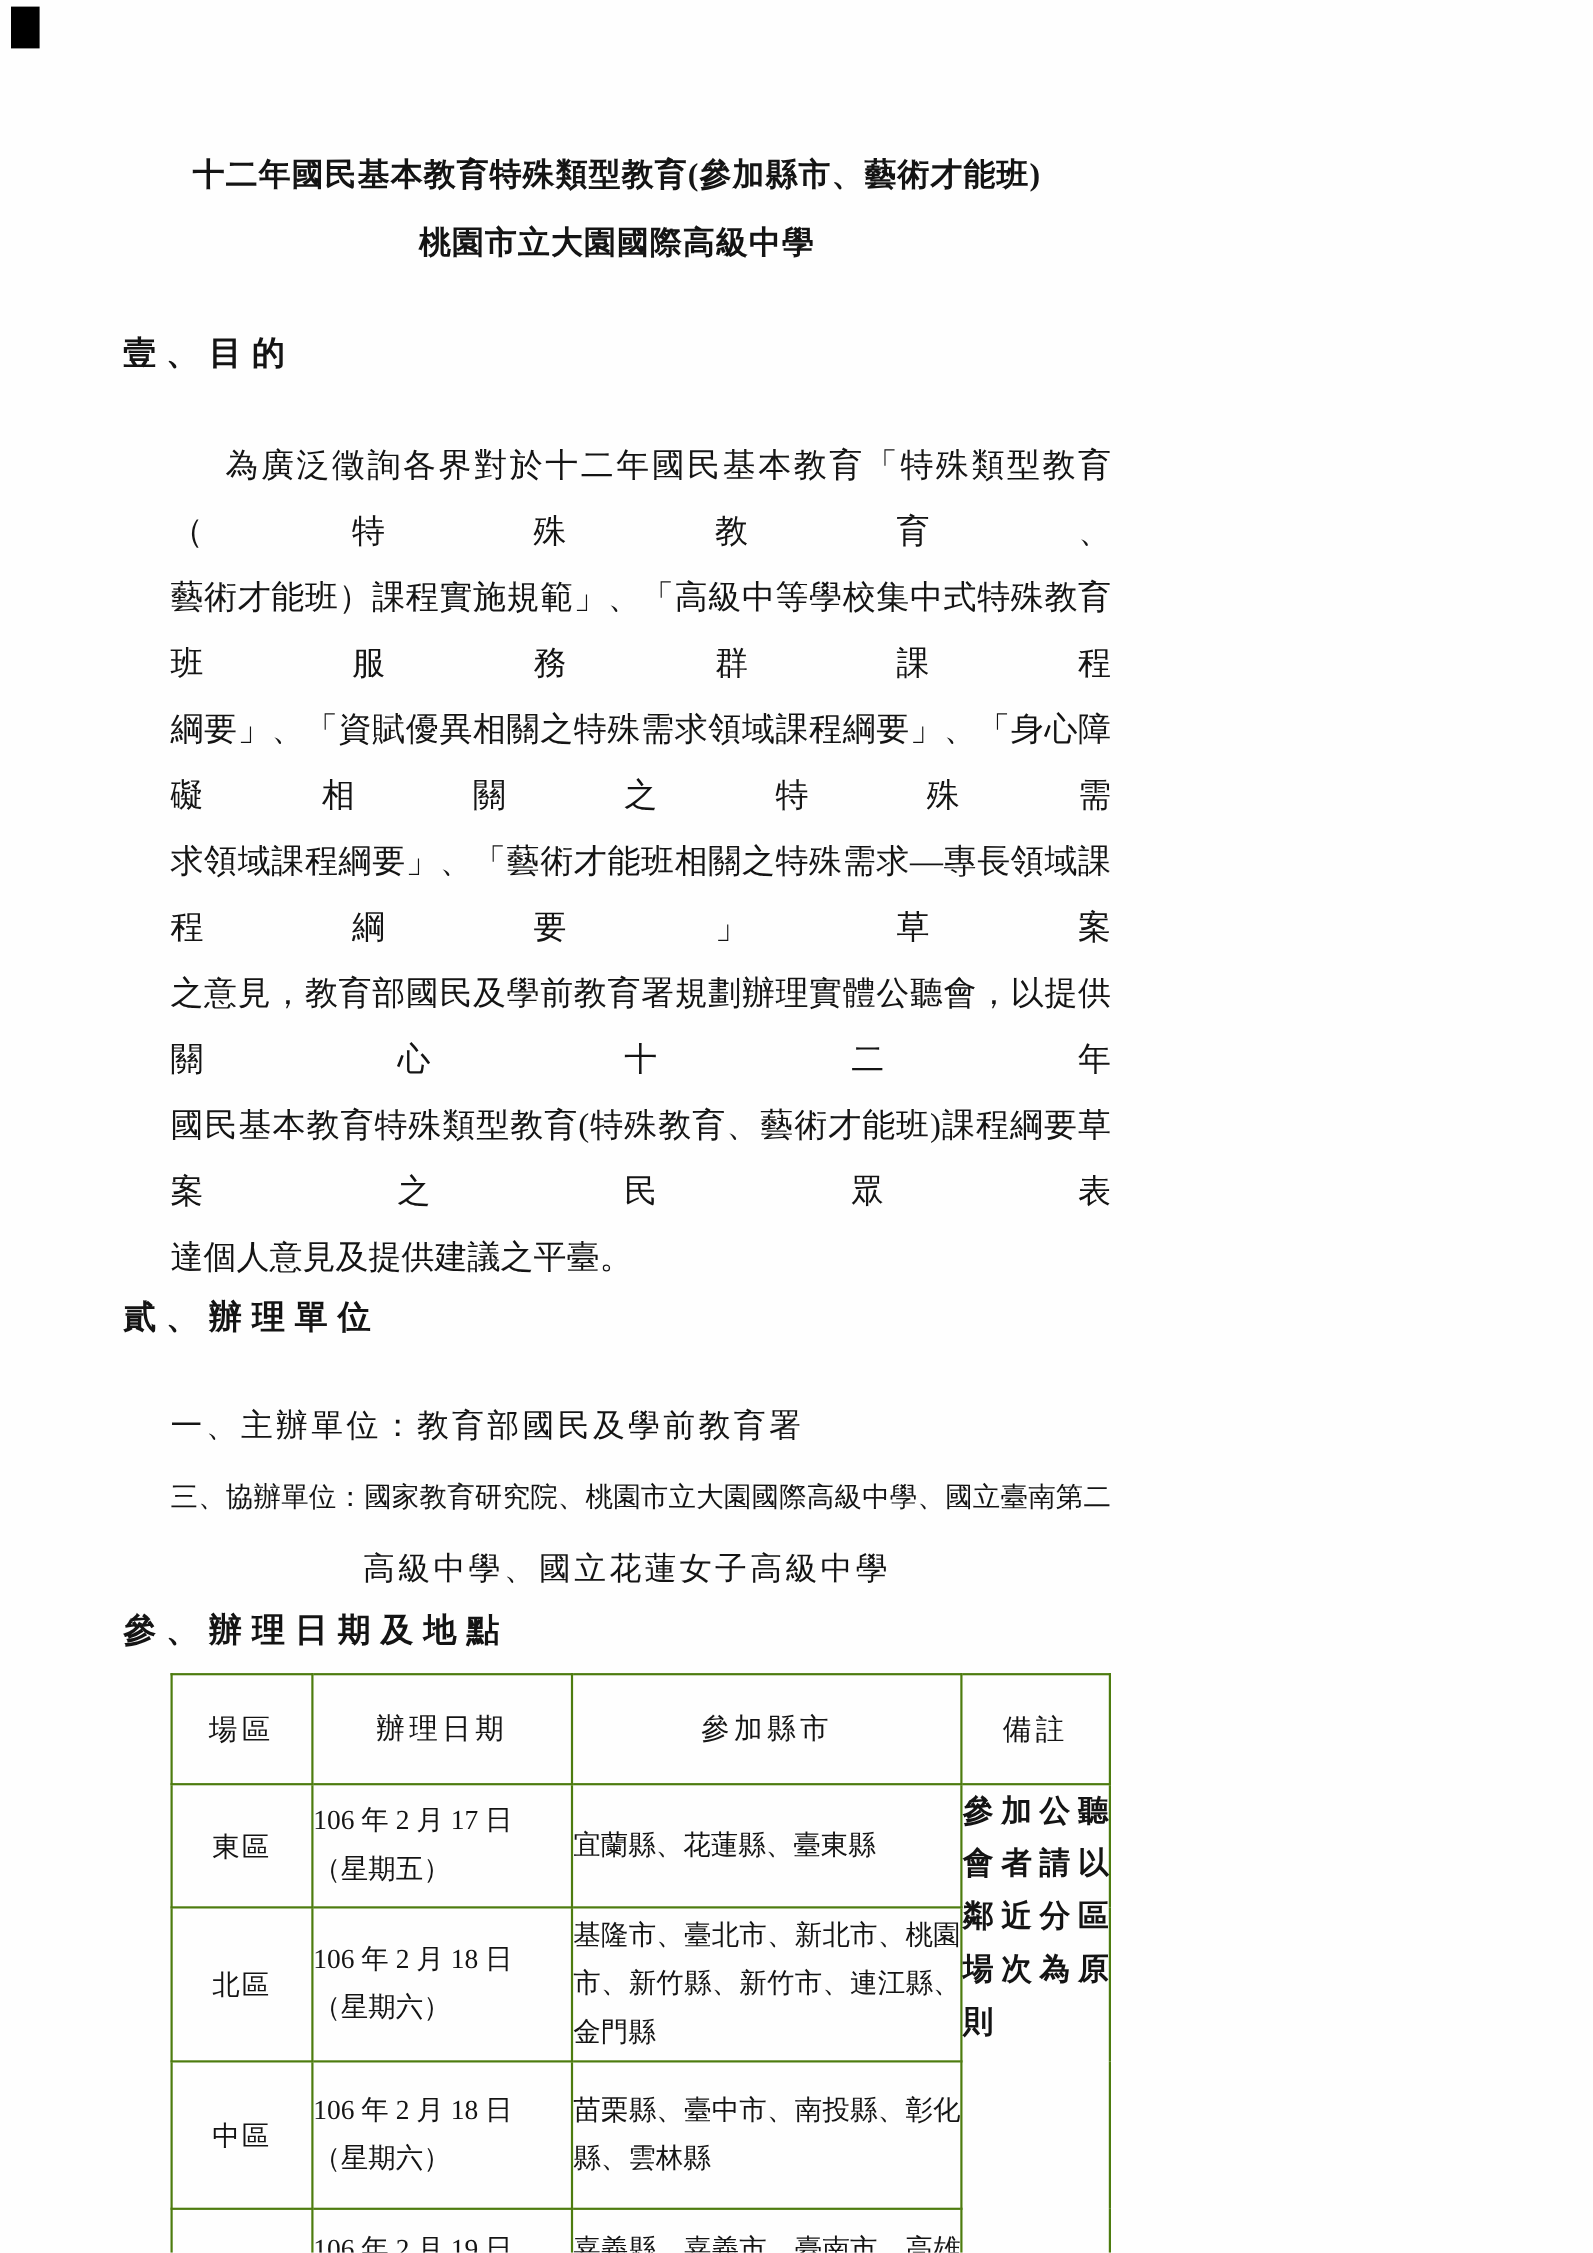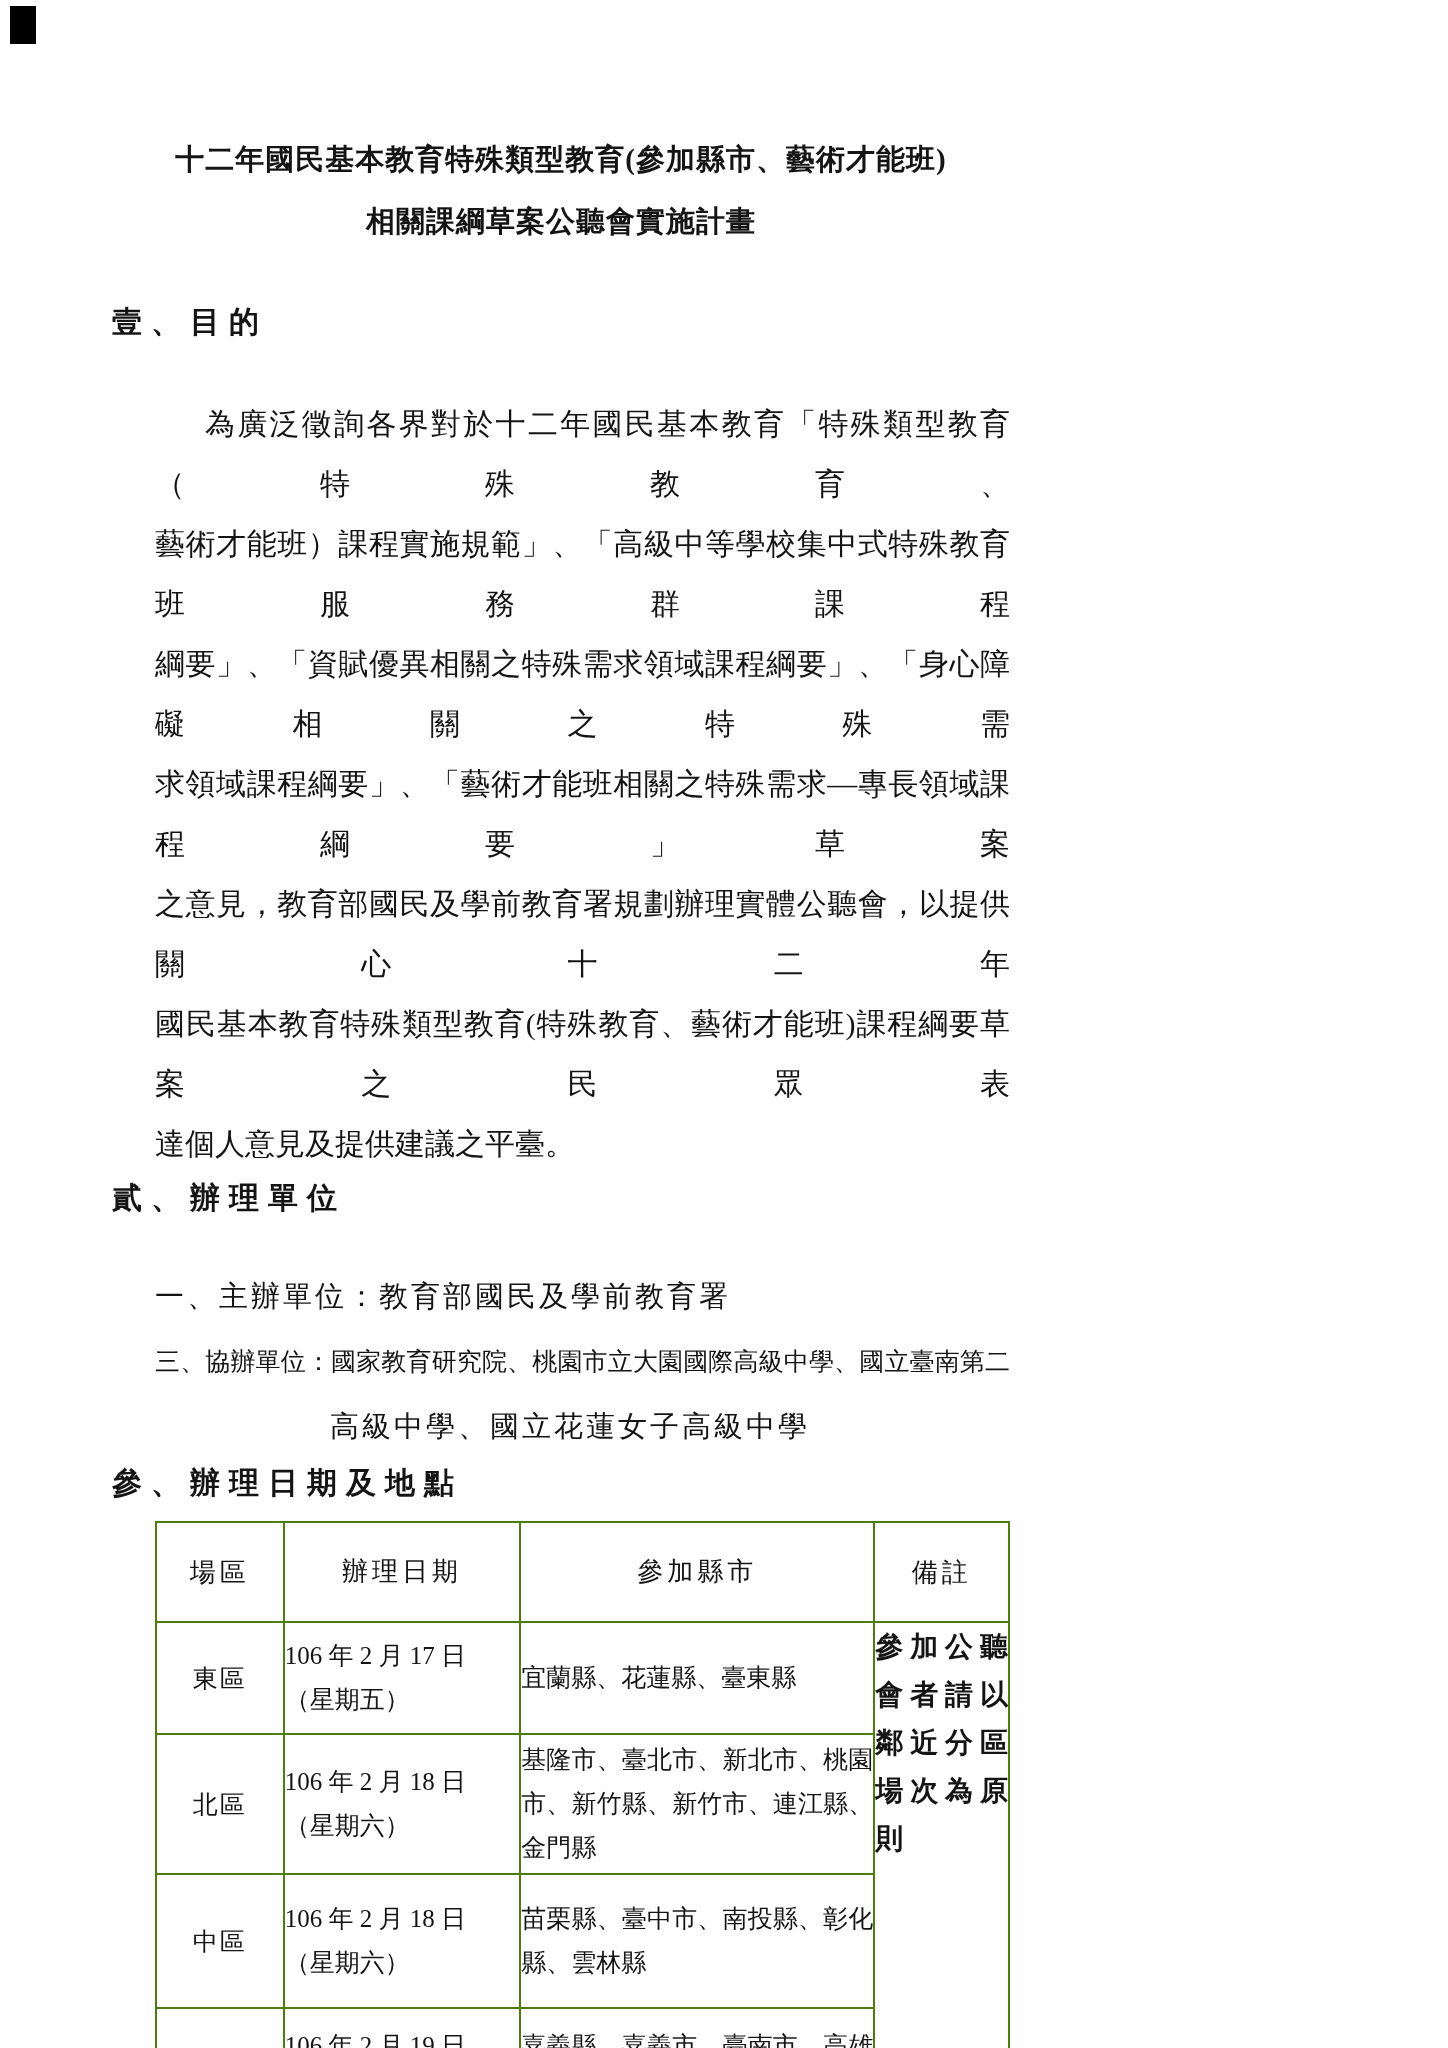--- a/index.html
+++ b/index.html
@@ -108,21 +108,21 @@
 </style>
 </head>
 <body>
 
 <div class="page">
 
   <div class="corner-mark"></div>
 
   <div class="doc-title">
     <div>十二年國民基本教育特殊類型教育(參加縣市、藝術才能班)</div>
-    <div>相關課綱草案公聽會實施計畫</div>
+    <div>桃園市立大園國際高級中學</div>
   </div>
 
   <div class="heading h1">壹、目的</div>
 
   <div class="para">
     <div class="pline fill indent">為廣泛徵詢各界對於十二年國民基本教育「特殊類型教育（特殊教育、</div>
     <div class="pline fill">藝術才能班）課程實施規範」、「高級中等學校集中式特殊教育班服務群課程</div>
     <div class="pline fill">綱要」、「資賦優異相關之特殊需求領域課程綱要」、「身心障礙相關之特殊需</div>
     <div class="pline fill">求領域課程綱要」、「藝術才能班相關之特殊需求—專長領域課程綱要」草案</div>
     <div class="pline fill">之意見，教育部國民及學前教育署規劃辦理實體公聽會，以提供關心十二年</div>

